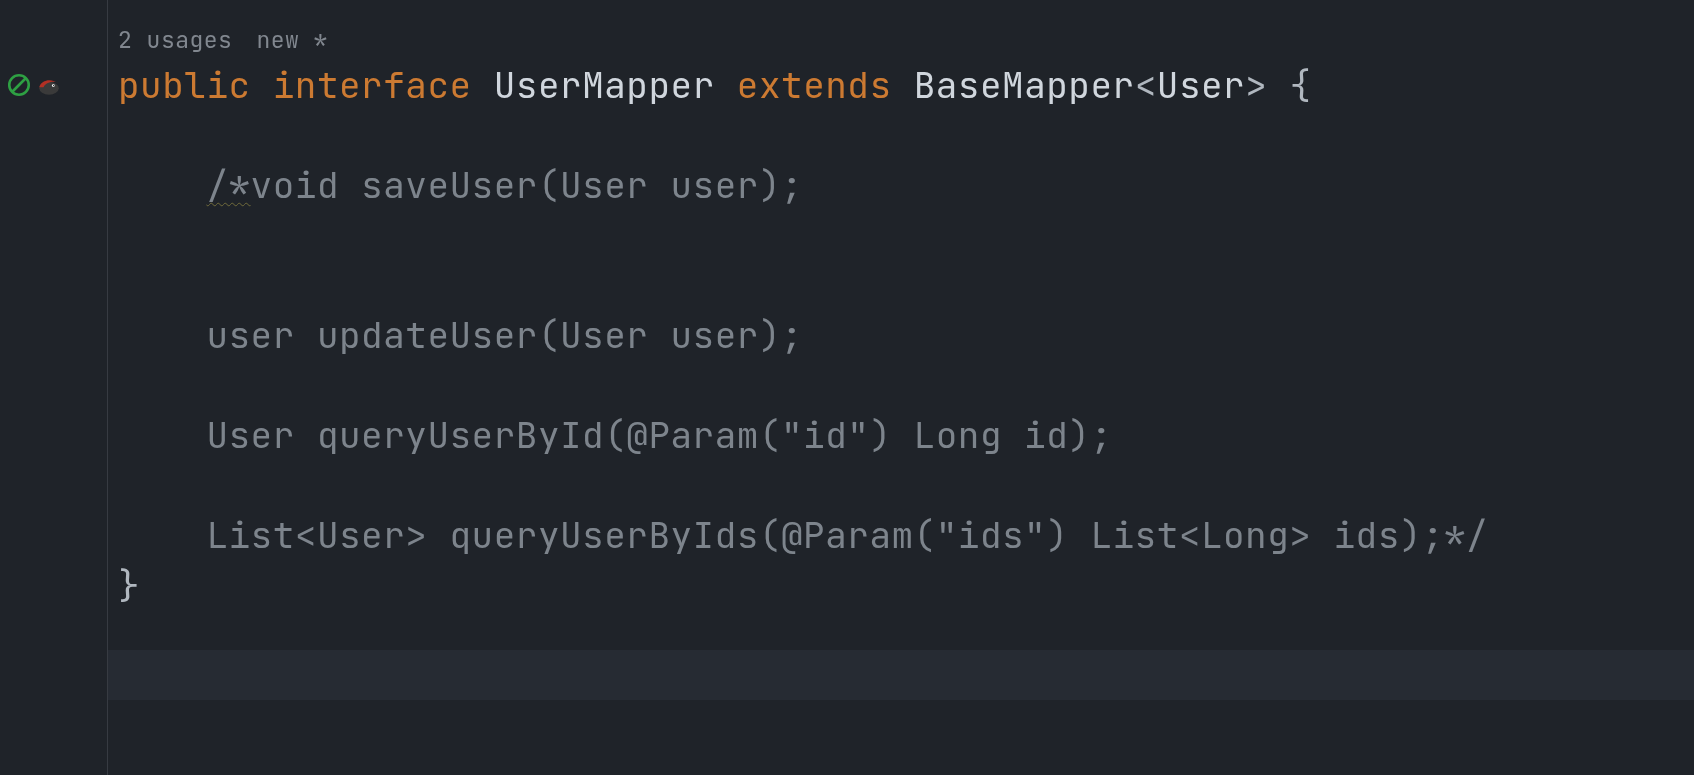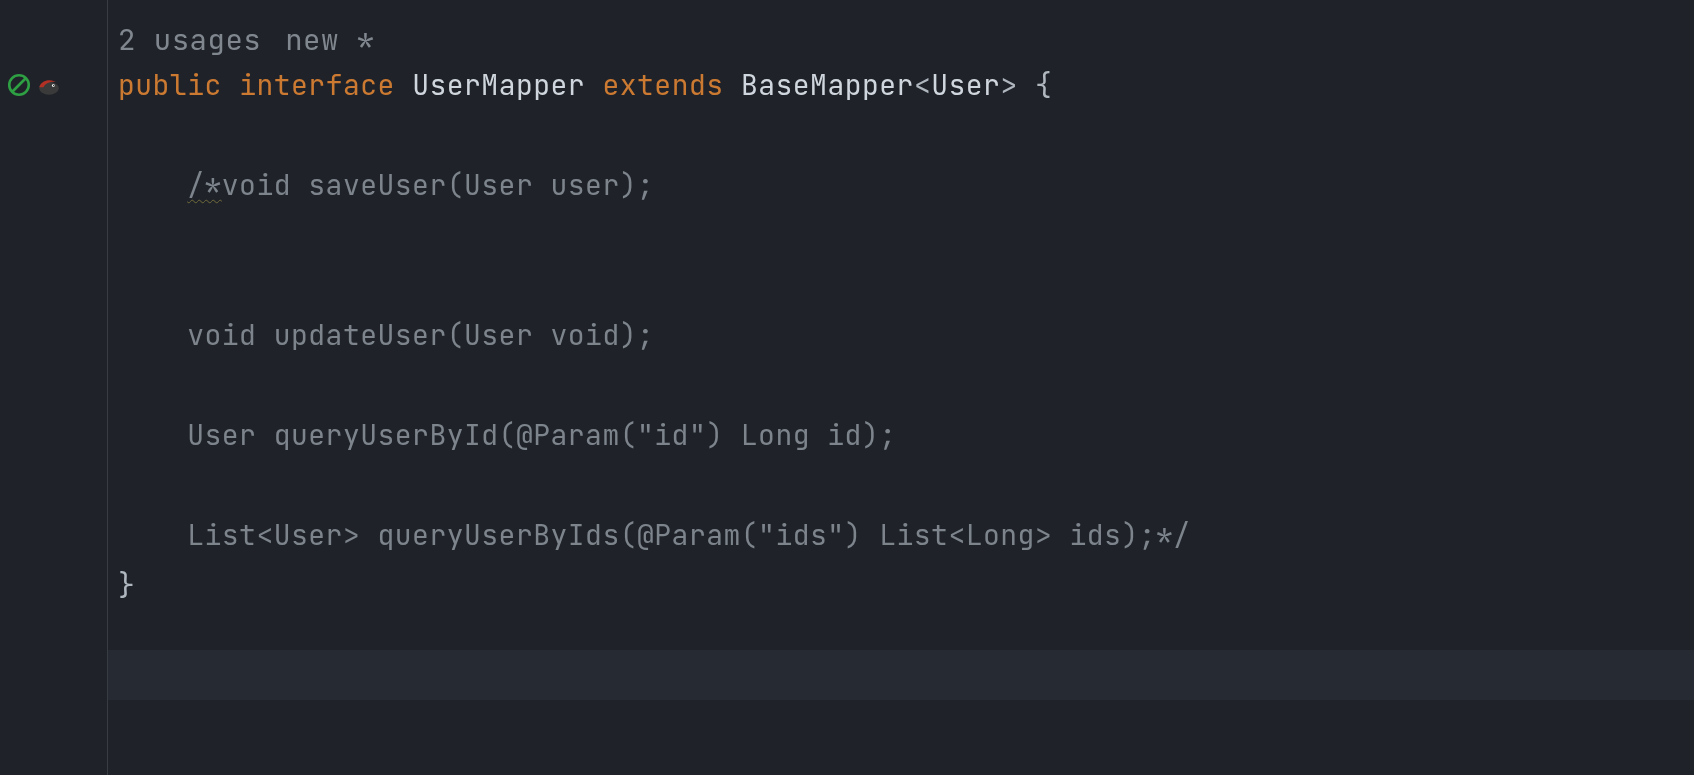--- a/index.html
+++ b/index.html
@@ -31,32 +31,32 @@
     gap: 4px;
     padding-left: 6px;
   }
   .code-area {
     flex: 1;
     position: relative;
     padding-top: 20px;
     padding-left: 10px;
   }
   .hint-line {
-    font-size: 29px;
+    font-size: 23px;
     line-height: 40px;
     color: #81878f;
     letter-spacing: 0.5px;
     padding-left: 0px;
     font-family: "JetBrains Mono", "Fira Code", Menlo, Consolas, monospace;
   }
   .hint-usages { display:inline-block; }
   .hint-sep { display:inline-block; width:24px; }
   .hint-author { display:inline-block; }
   .code-line {
-    font-size: 28px;
+    font-size: 36px;
     line-height: 50px;
     white-space: pre;
     color: #b0b7bf;
     font-family: "JetBrains Mono", "Fira Code", Menlo, Consolas, monospace;
     letter-spacing: 0.5px;
   }
   .kw { color: #cc7a32; }      
   .type { color: #d0d6dd; }    
   .plain { color: #b0b7bf; }   
   .cmt { color: #7d848c; }     
@@ -117,21 +117,21 @@
 
       <div class="code-line"> </div>
 
       <div class="code-line cmt">    <span class="underline">/*</span><span>void saveUser(User user);</span></div>
 
       <div class="code-line"> </div>
 
 
       <div class="code-line"> </div>
 
-      <div class="code-line cmt">    <span>void updateUser(User void);</span></div>
+      <div class="code-line cmt">    <span>user updateUser(User user);</span></div>
 
       <div class="code-line"> </div>
 
       <div class="code-line cmt">    <span>User queryUserById(@Param("id") Long id);</span></div>
 
       <div class="code-line"> </div>
 
       <div class="code-line cmt">    <span>List&lt;User&gt; queryUserByIds(@Param("ids") List&lt;Long&gt; ids);*/</span></div>
 
       <div class="code-line"><span class="plain">}</span></div>

